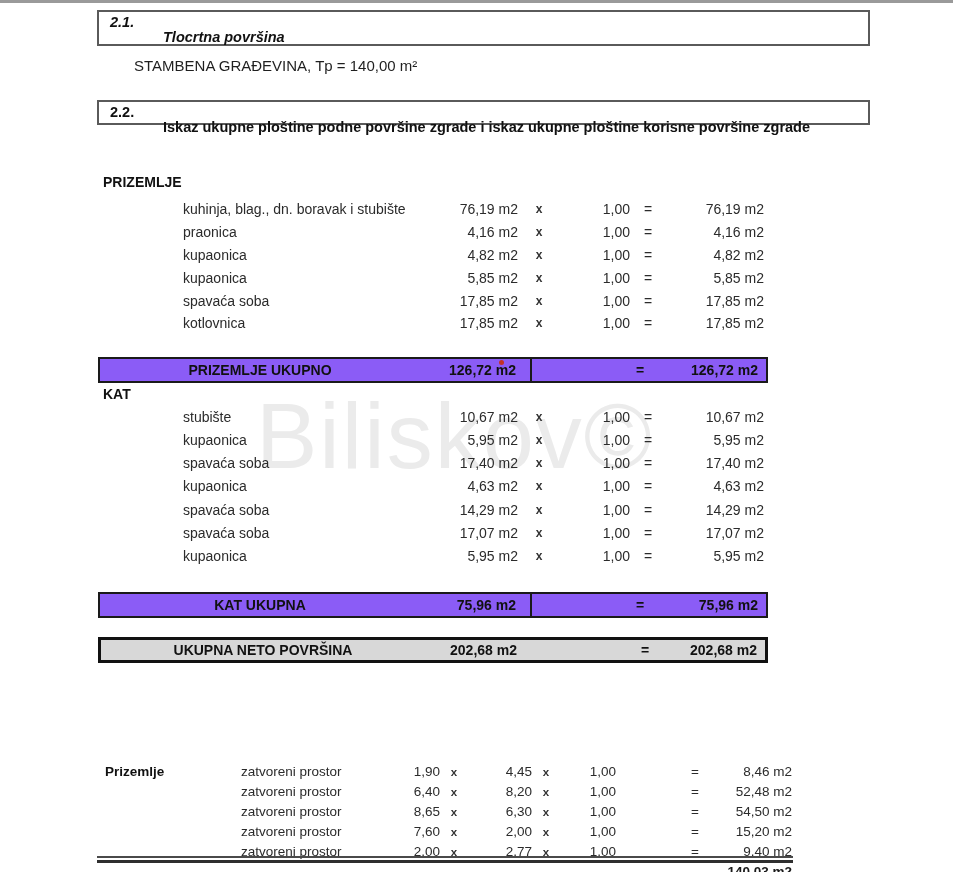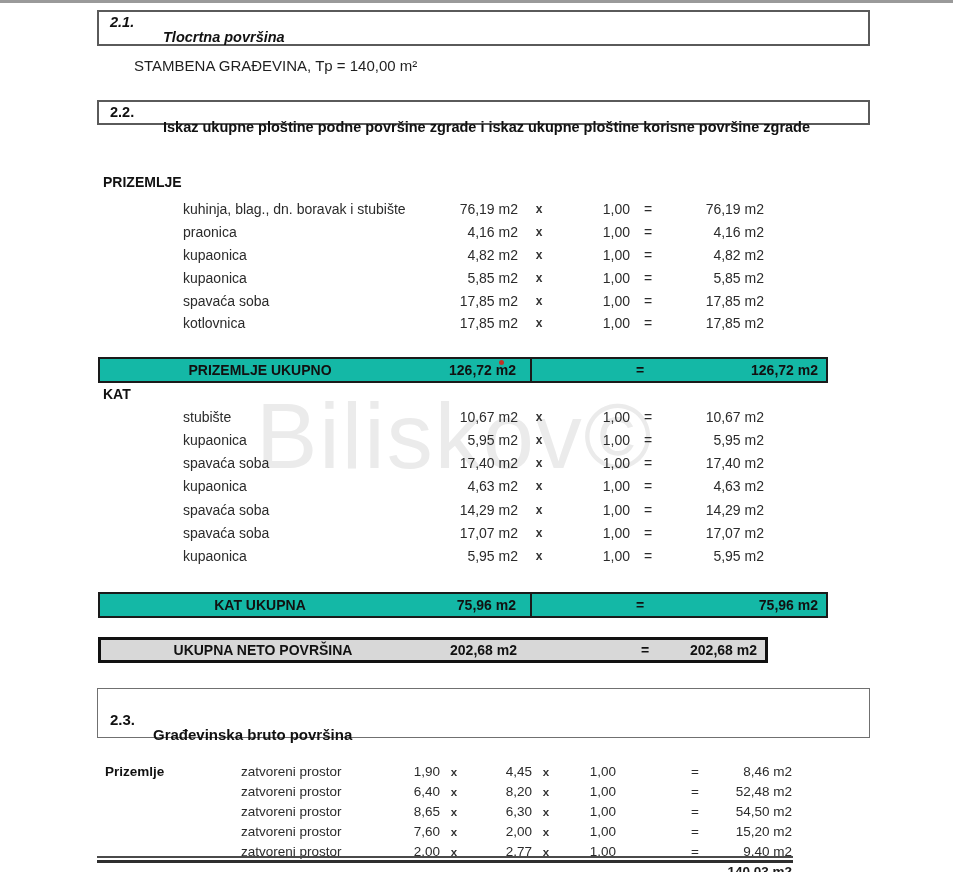--- a/index.html
+++ b/index.html
@@ -45,22 +45,22 @@
   .nrow{position:absolute;left:0;width:953px;height:23px;font-size:14px;color:#2b2b2b;z-index:1;}
   .nrow span{position:absolute;line-height:23px;white-space:nowrap;}
   .c-label{left:183px;}
   .c-a{left:398px;width:120px;text-align:right;}
   .c-x{left:530px;width:18px;text-align:center;font-size:12px;font-weight:bold;color:#333;}
   .c-f{left:564px;width:66px;text-align:right;}
   .c-e{left:640px;width:16px;text-align:center;}
   .c-r{left:646px;width:118px;text-align:right;}
   
   .sumrow{
-    position:absolute;left:98px;width:730px;height:26px;
-    background:#14b8a6;border:2px solid #1a1a1a;
+    position:absolute;left:98px;width:670px;height:26px;
+    background:#8b5cf6;border:2px solid #1a1a1a;
     box-sizing:border-box;display:flex;
     font-weight:bold;font-size:14px;color:#111;z-index:2;
   }
   .sum-left{position:relative;width:432px;border-right:2px solid #1a1a1a;box-sizing:border-box;}
   .sum-right{position:relative;flex:1;}
   .sumrow span{position:absolute;line-height:22px;white-space:nowrap;}
   .sum-title{left:0;width:320px;text-align:center;}
   .sum-val{left:288px;width:128px;text-align:right;}
   .sum-eq{left:104px;}
   .sum-res{right:8px;}
@@ -253,24 +253,20 @@
     </div>
   </div>
 
   <div class="grandrow">
     <span class="g-title">UKUPNA NETO POVRŠINA</span>
     <span class="g-val">202,68 m2</span>
     <span class="g-eq">=</span>
     <span class="g-res">202,68 m2</span>
   </div>
 
-  <div id="sec23" class="sec-box">
-    <span class="num">2.3.</span>
-    <span class="title">Građevinska bruto površina</span>
-  </div>
 
   <div class="grow" style="top:762px">
     <span class="gr-floor">Prizemlje</span>
     <span class="gr-label">zatvoreni prostor</span>
     <span class="gr-d1">1,90</span>
     <span class="gr-x1">x</span>
     <span class="gr-d2">4,45</span>
     <span class="gr-x2">x</span>
     <span class="gr-f">1,00</span>
     <span class="gr-e">=</span>

